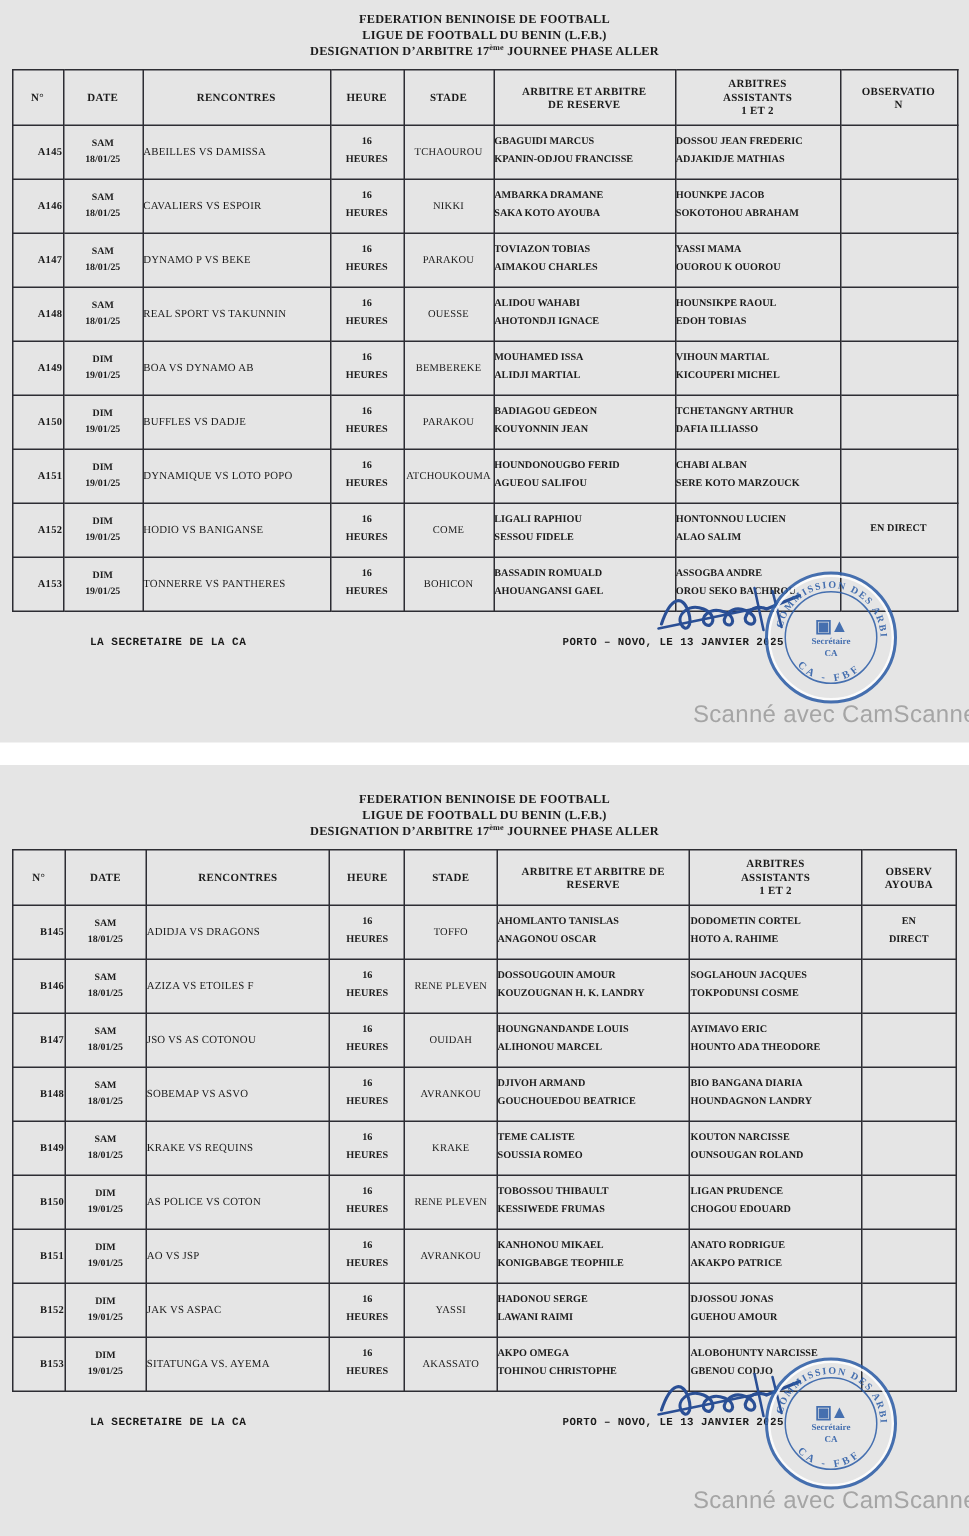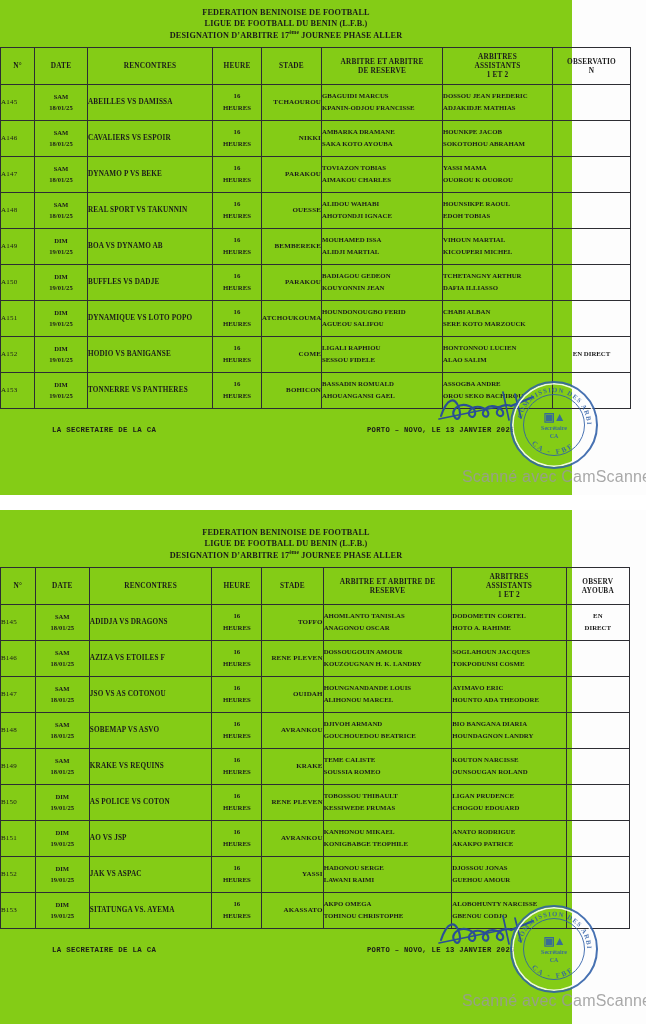--- a/index.html
+++ b/index.html
@@ -5,21 +5,21 @@
 <style>
   html,body{margin:0;padding:0;background:#ffffff;}
   body{
     width:646px;height:1024px;overflow:hidden;position:relative;
     font-family:"Liberation Serif", serif;
     color:#1b1b1b;
   }
   .page{position:absolute;left:0;width:646px;background:#fdfdfd;}
   #doc1{top:0;height:495px;}
   #doc2{top:510px;height:514px;}
-  .sheet{position:relative;width:572px;height:100%;background:#84cc16;}
+  .sheet{position:relative;width:646px;height:100%;background:#e5e5e5;}
 
   .hdr{ text-align:center; line-height:1.28; padding-top:8px; }
   .hdr div{
     font-size:8.2px;font-weight:bold;letter-spacing:.15px;
     color:#1a1a1a;
     font-family:"Liberation Serif", serif;
   }
   .hdr .l4 sup{font-size:5.4px;vertical-align:super;}
 
   table.sched{
@@ -46,25 +46,25 @@
   .c-arb{width:121px;}
   .c-ass{width:110px;}
   .c-obs{width:78px;}
 
   
   #doc2 .c-arb{width:126px;}
   #doc2 .c-ass{width:112px;}
   #doc2 .c-obs{width:62px;}
   #doc2 .c-renc{width:120px;}
 
-  td.num{font-size:7px;font-weight:normal;text-align:left;letter-spacing:.2px;margin-left:12px;}
+  td.num{font-size:7px;font-weight:bold;text-align:right;letter-spacing:.2px;margin-left:12px;}
   td.date{font-size:6.6px;font-weight:bold;text-align:center;line-height:1.75;}
-  td.renc{font-size:7.2px;font-weight:bold;padding-left:7px;letter-spacing:.15px;}
+  td.renc{font-size:7.2px;font-weight:normal;padding-left:7px;letter-spacing:.15px;}
   td.heure{font-size:6.8px;font-weight:bold;text-align:center;line-height:1.75;}
-  td.stade{font-size:7px;font-weight:bold;text-align:right;letter-spacing:.15px;}
+  td.stade{font-size:7px;font-weight:normal;text-align:center;letter-spacing:.15px;}
   td.offs{font-size:6.8px;padding-left:4px;line-height:1.85;font-weight:bold;}
   td.obs{font-size:6.8px;font-weight:bold;text-align:center;line-height:1.8;}
   td.offs .ln{display:block;white-space:nowrap;}
   td.date .ln{display:block;}
   td.heure .ln{display:block;}
   td.obs .ln{display:block;}
   tr.row{height:36px;}
 
   .footline{
     position:relative;width:630px;margin:17px auto 0 auto;height:14px;font-family:Liberation Mono, monospace;

